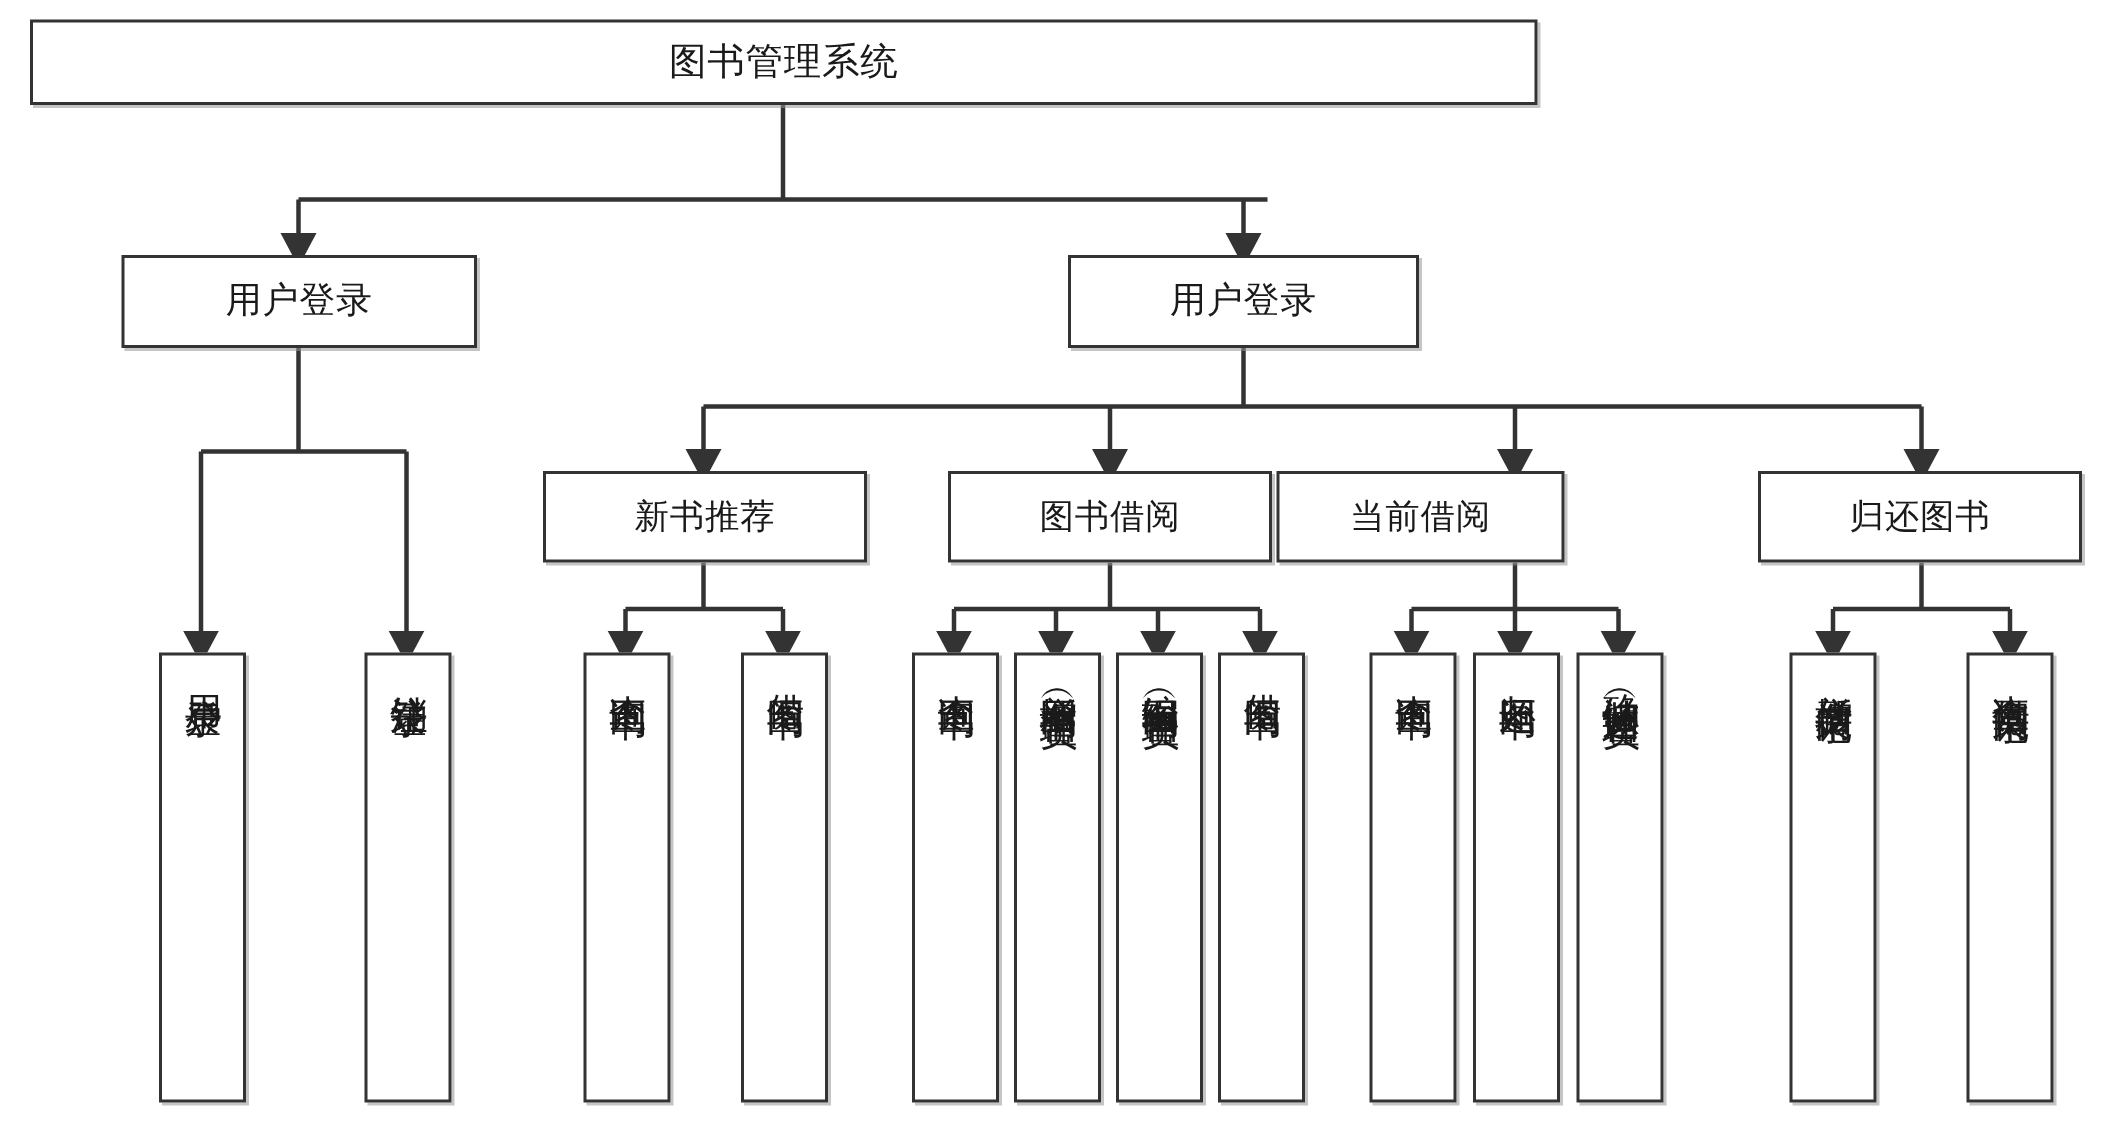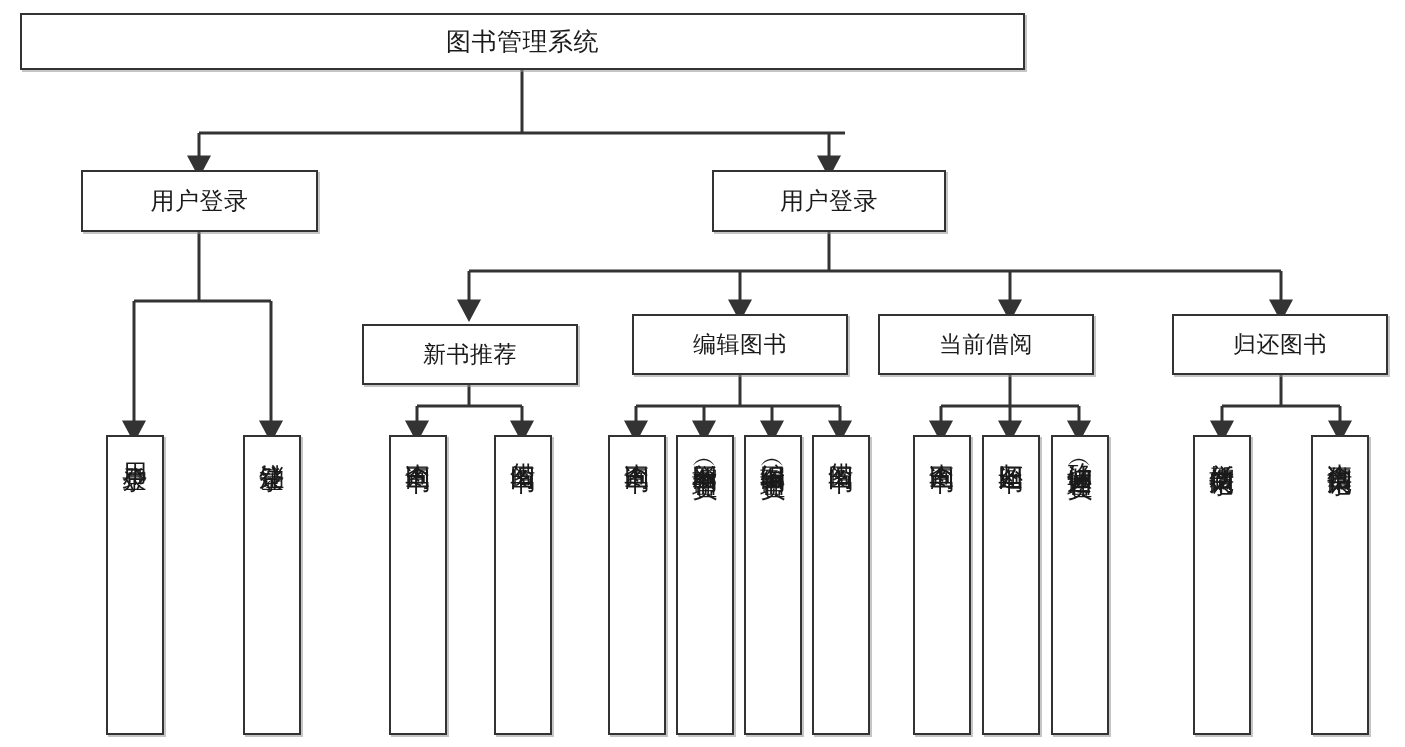--- a/index.html
+++ b/index.html
@@ -141,29 +141,29 @@
   </div>
 
   <div class="node level-2" style="left:81px; top:170px; width:237px; height:62px;">
     <span class="node-label">用户登录</span>
   </div>
 
   <div class="node level-2" style="left:712px; top:170px; width:234px; height:62px;">
     <span class="node-label">用户登录</span>
   </div>
 
-  <div class="node level-3" style="left:362px; top:314px; width:216px; height:61px;margin-top:10px;">
+  <div class="node level-3" style="left:362px; top:314px; width:216px; height:61px;">
     <span class="node-label">新书推荐</span>
   </div>
 
   <div class="node level-3" style="left:632px; top:314px; width:216px; height:61px;">
-    <span class="node-label">编辑图书</span>
-  </div>
-
-  <div class="node level-3" style="left:878px; top:314px; width:216px; height:61px;">
+    <span class="node-label">图书借阅</span>
+  </div>
+
+  <div class="node level-3" style="left:851px; top:314px; width:192px; height:61px;">
     <span class="node-label">当前借阅</span>
   </div>
 
   <div class="node level-3" style="left:1172px; top:314px; width:216px; height:61px;">
     <span class="node-label">归还图书</span>
   </div>
 
   <div class="node leaf" style="left:106px; top:435px; width:58px; height:300px;">
     <span class="node-label">用户登录</span>
   </div>

